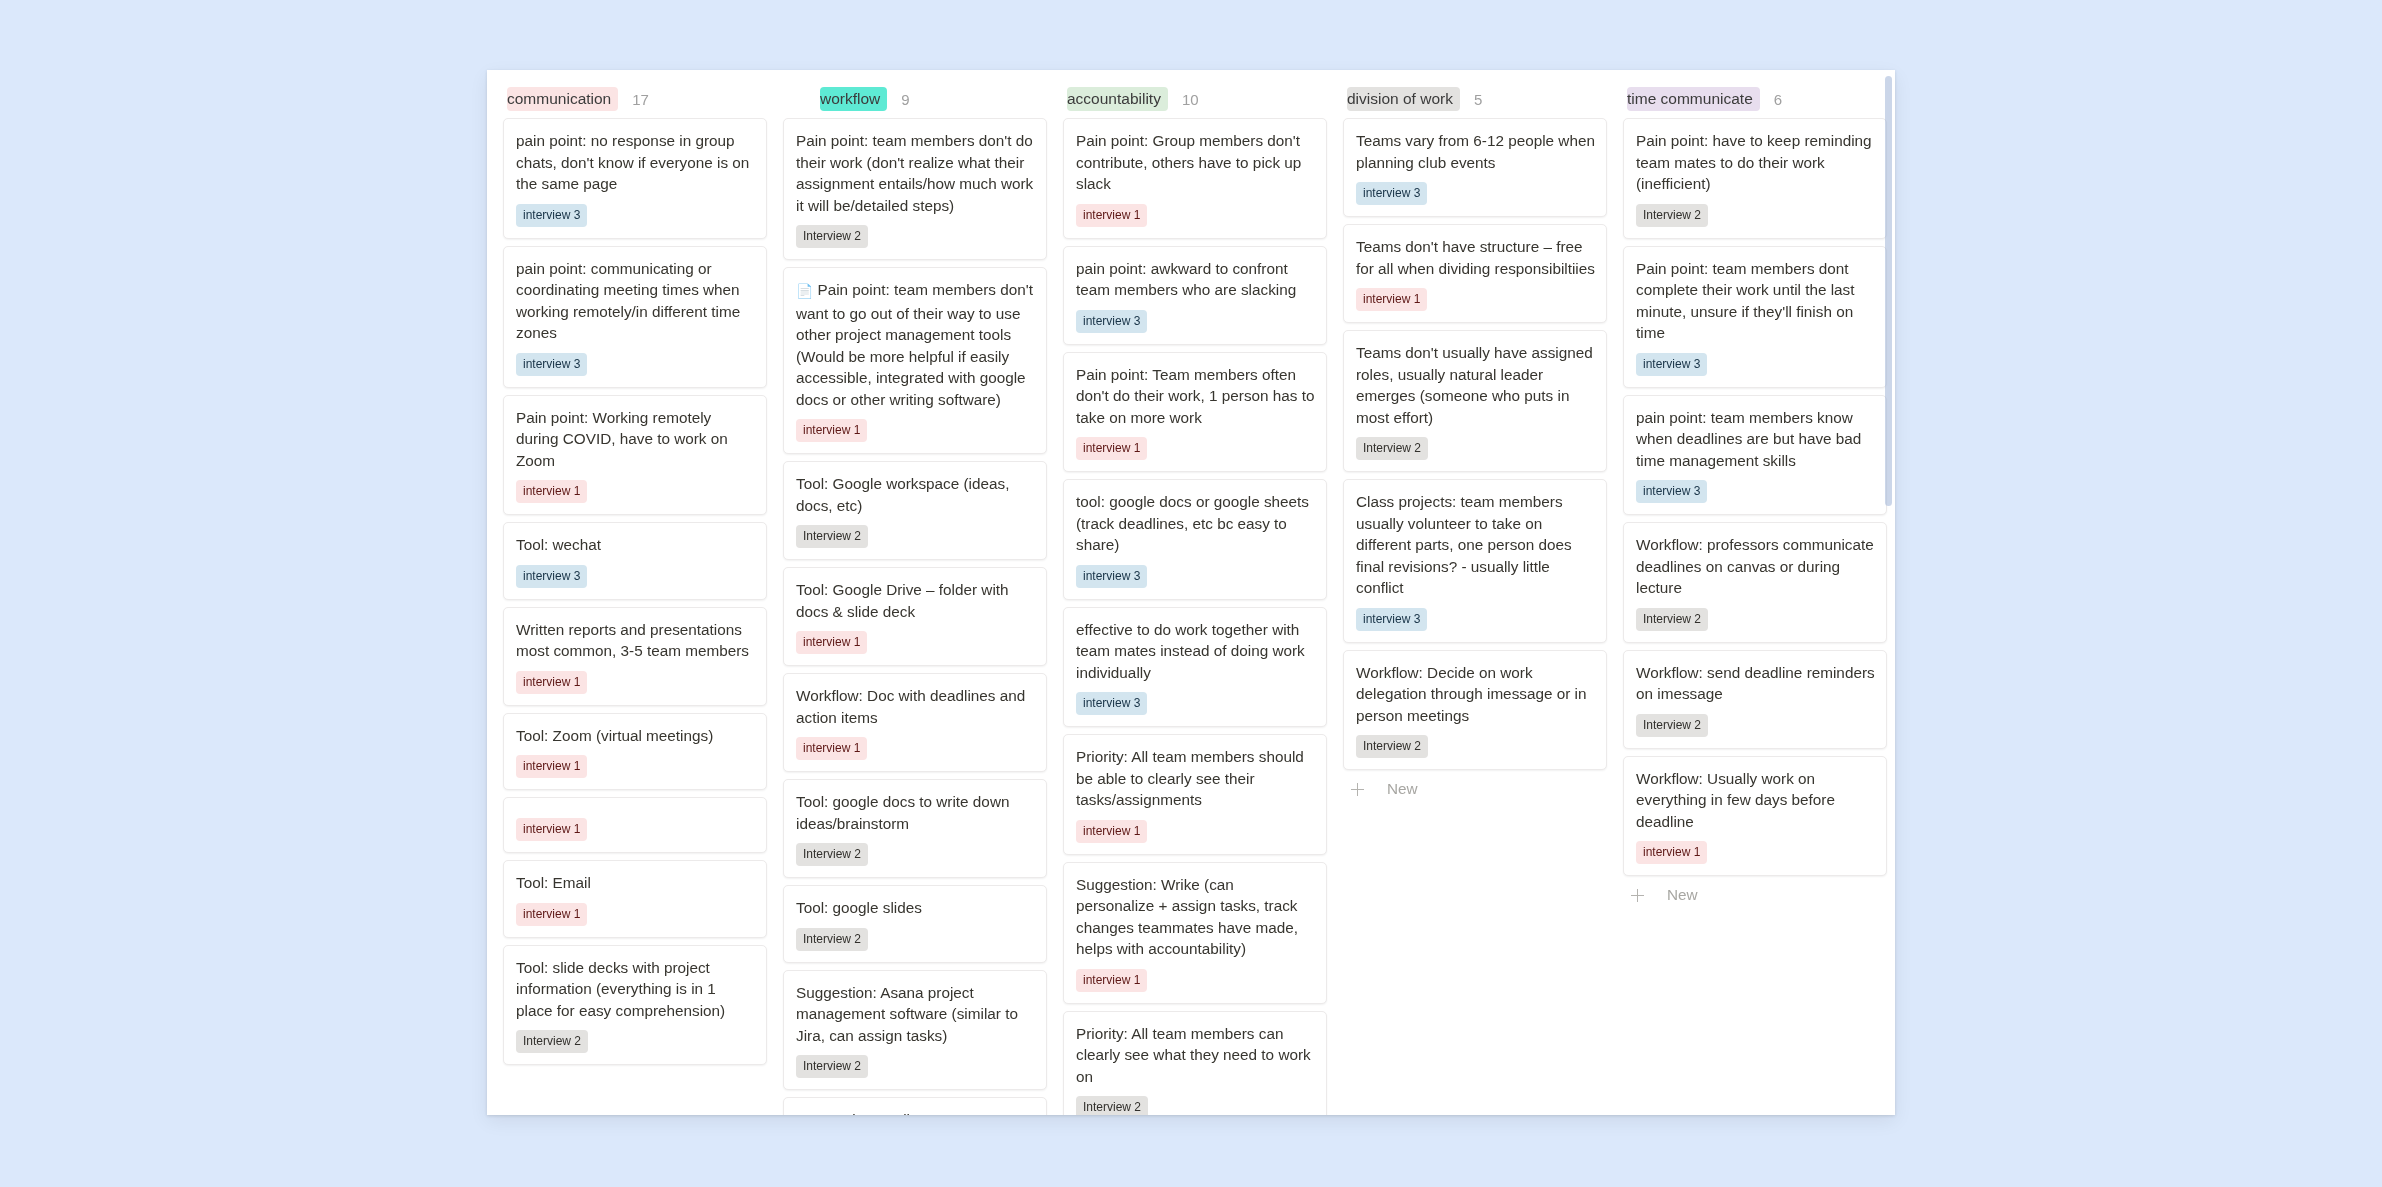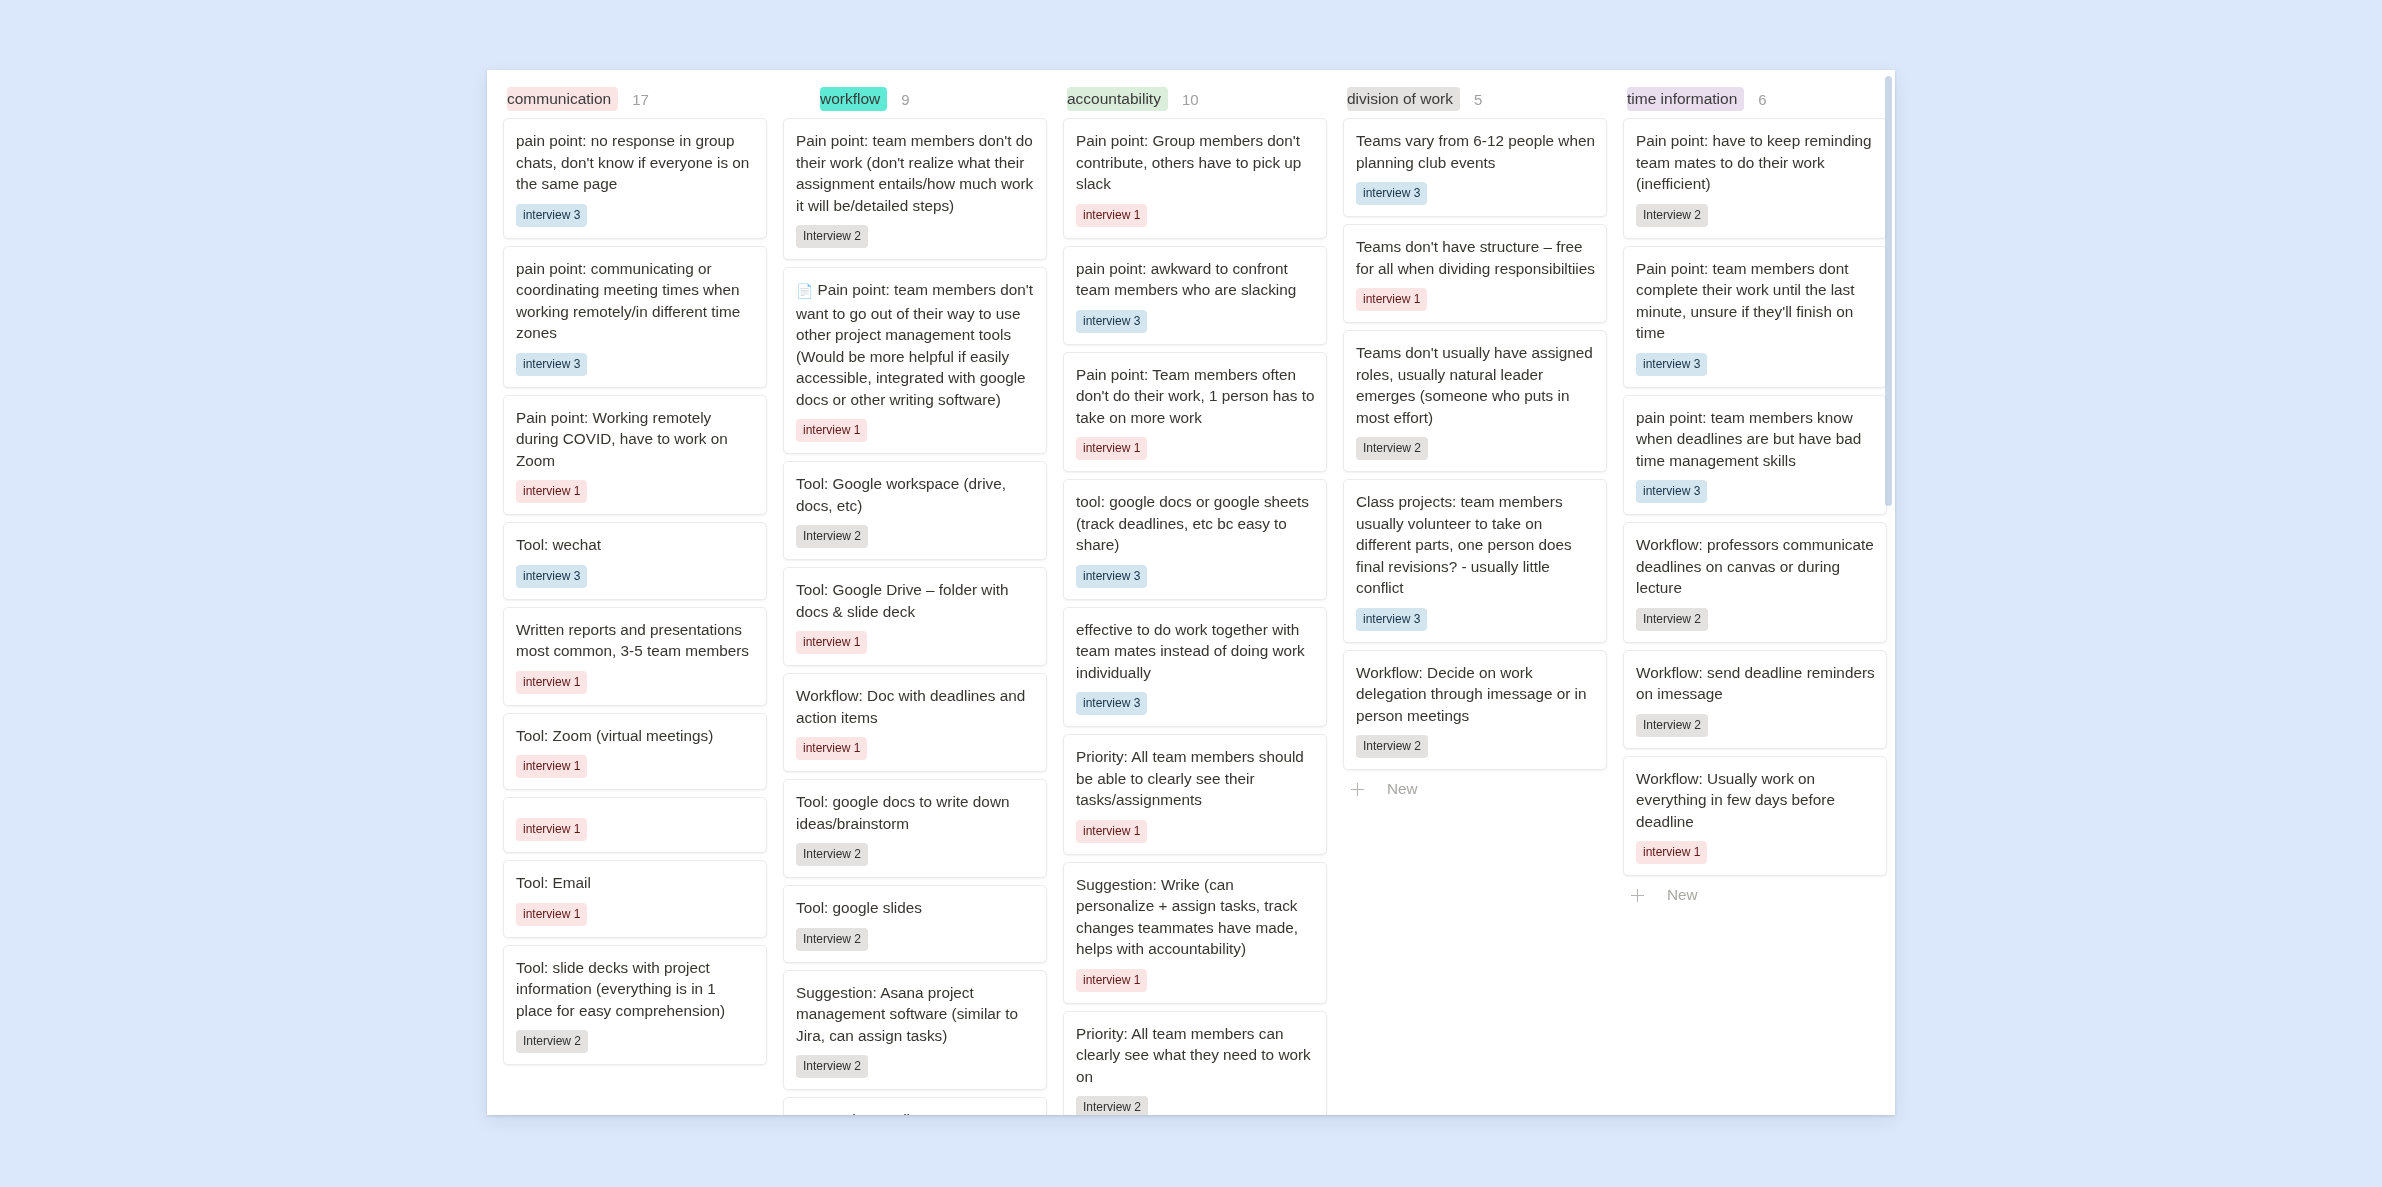--- a/index.html
+++ b/index.html
@@ -193,21 +193,21 @@
               <span class="tag tag-i2">Interview 2</span>
             </div>
           </div>
           <div class="card">
             <div class="card-text"><span class="card-icon">📄</span><span>Pain point: team members don't want to go out of their way to use other project management tools (Would be more helpful if easily accessible, integrated with google docs or other writing software)</span></div>
             <div class="tags">
               <span class="tag tag-i1">interview 1</span>
             </div>
           </div>
           <div class="card">
-            <div class="card-text"><span>Tool: Google workspace (drive, docs, etc)</span></div>
+            <div class="card-text"><span>Tool: Google workspace (ideas, docs, etc)</span></div>
             <div class="tags">
               <span class="tag tag-i2">Interview 2</span>
             </div>
           </div>
           <div class="card">
             <div class="card-text"><span>Tool: Google Drive – folder with docs &amp; slide deck</span></div>
             <div class="tags">
               <span class="tag tag-i1">interview 1</span>
             </div>
           </div>
@@ -333,21 +333,21 @@
             </div>
           </div>
         </div>
         <div class="new-row">
           <span class="plus-icon"></span>
           <span>New</span>
         </div>
       </div>
       <div class="column">
         <div class="col-header">
-          <span class="col-tag" style="background: rgb(232, 222, 238);">time information</span>
+          <span class="col-tag" style="background: rgb(232, 222, 238);">time communicate</span>
           <span class="col-count">6</span>
         </div>
         <div class="cards">
           <div class="card">
             <div class="card-text"><span>Pain point: have to keep reminding team mates to do their work (inefficient)</span></div>
             <div class="tags">
               <span class="tag tag-i2">Interview 2</span>
             </div>
           </div>
           <div class="card">

